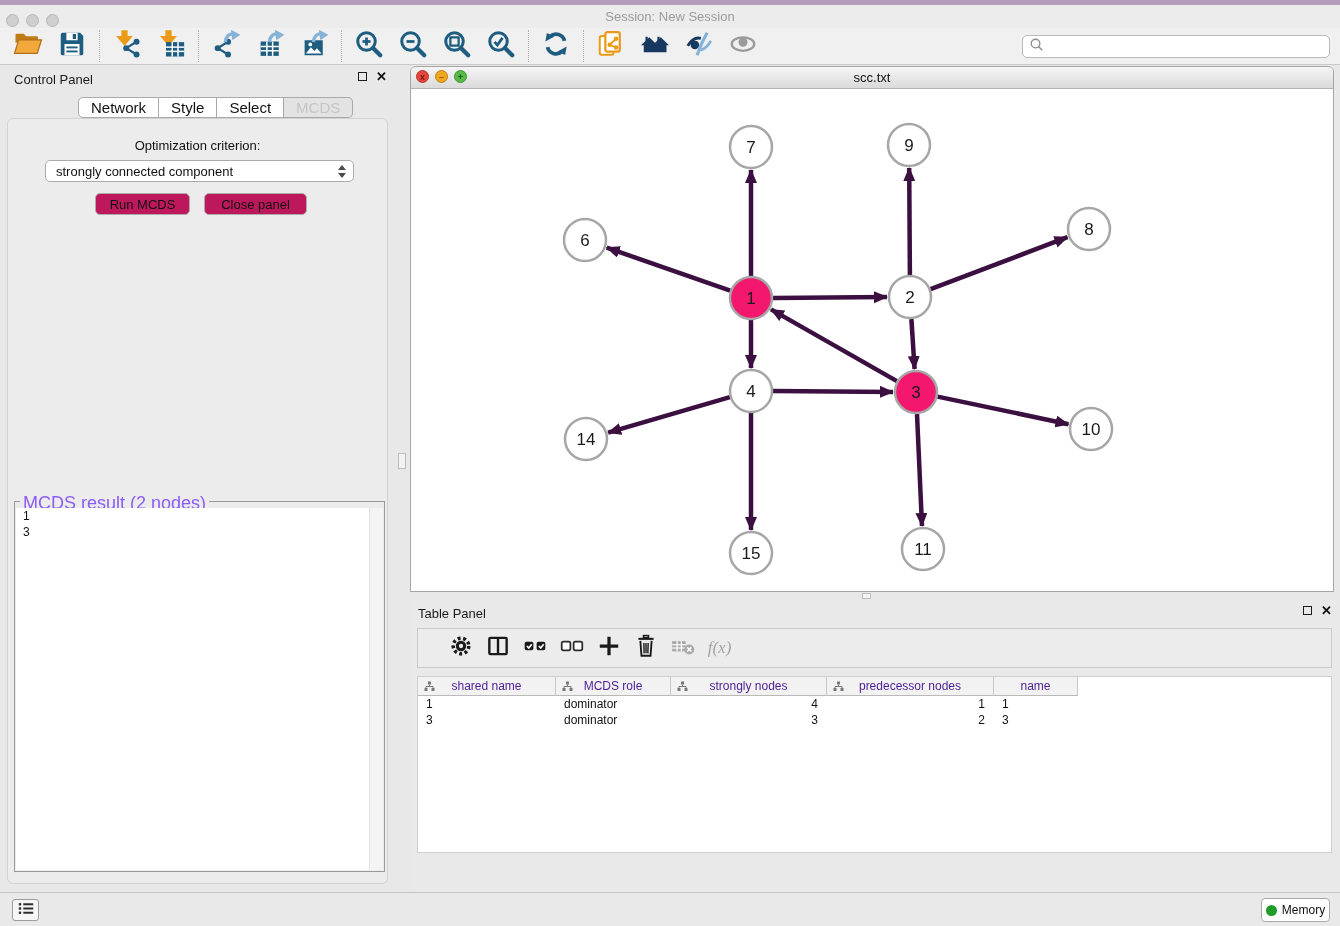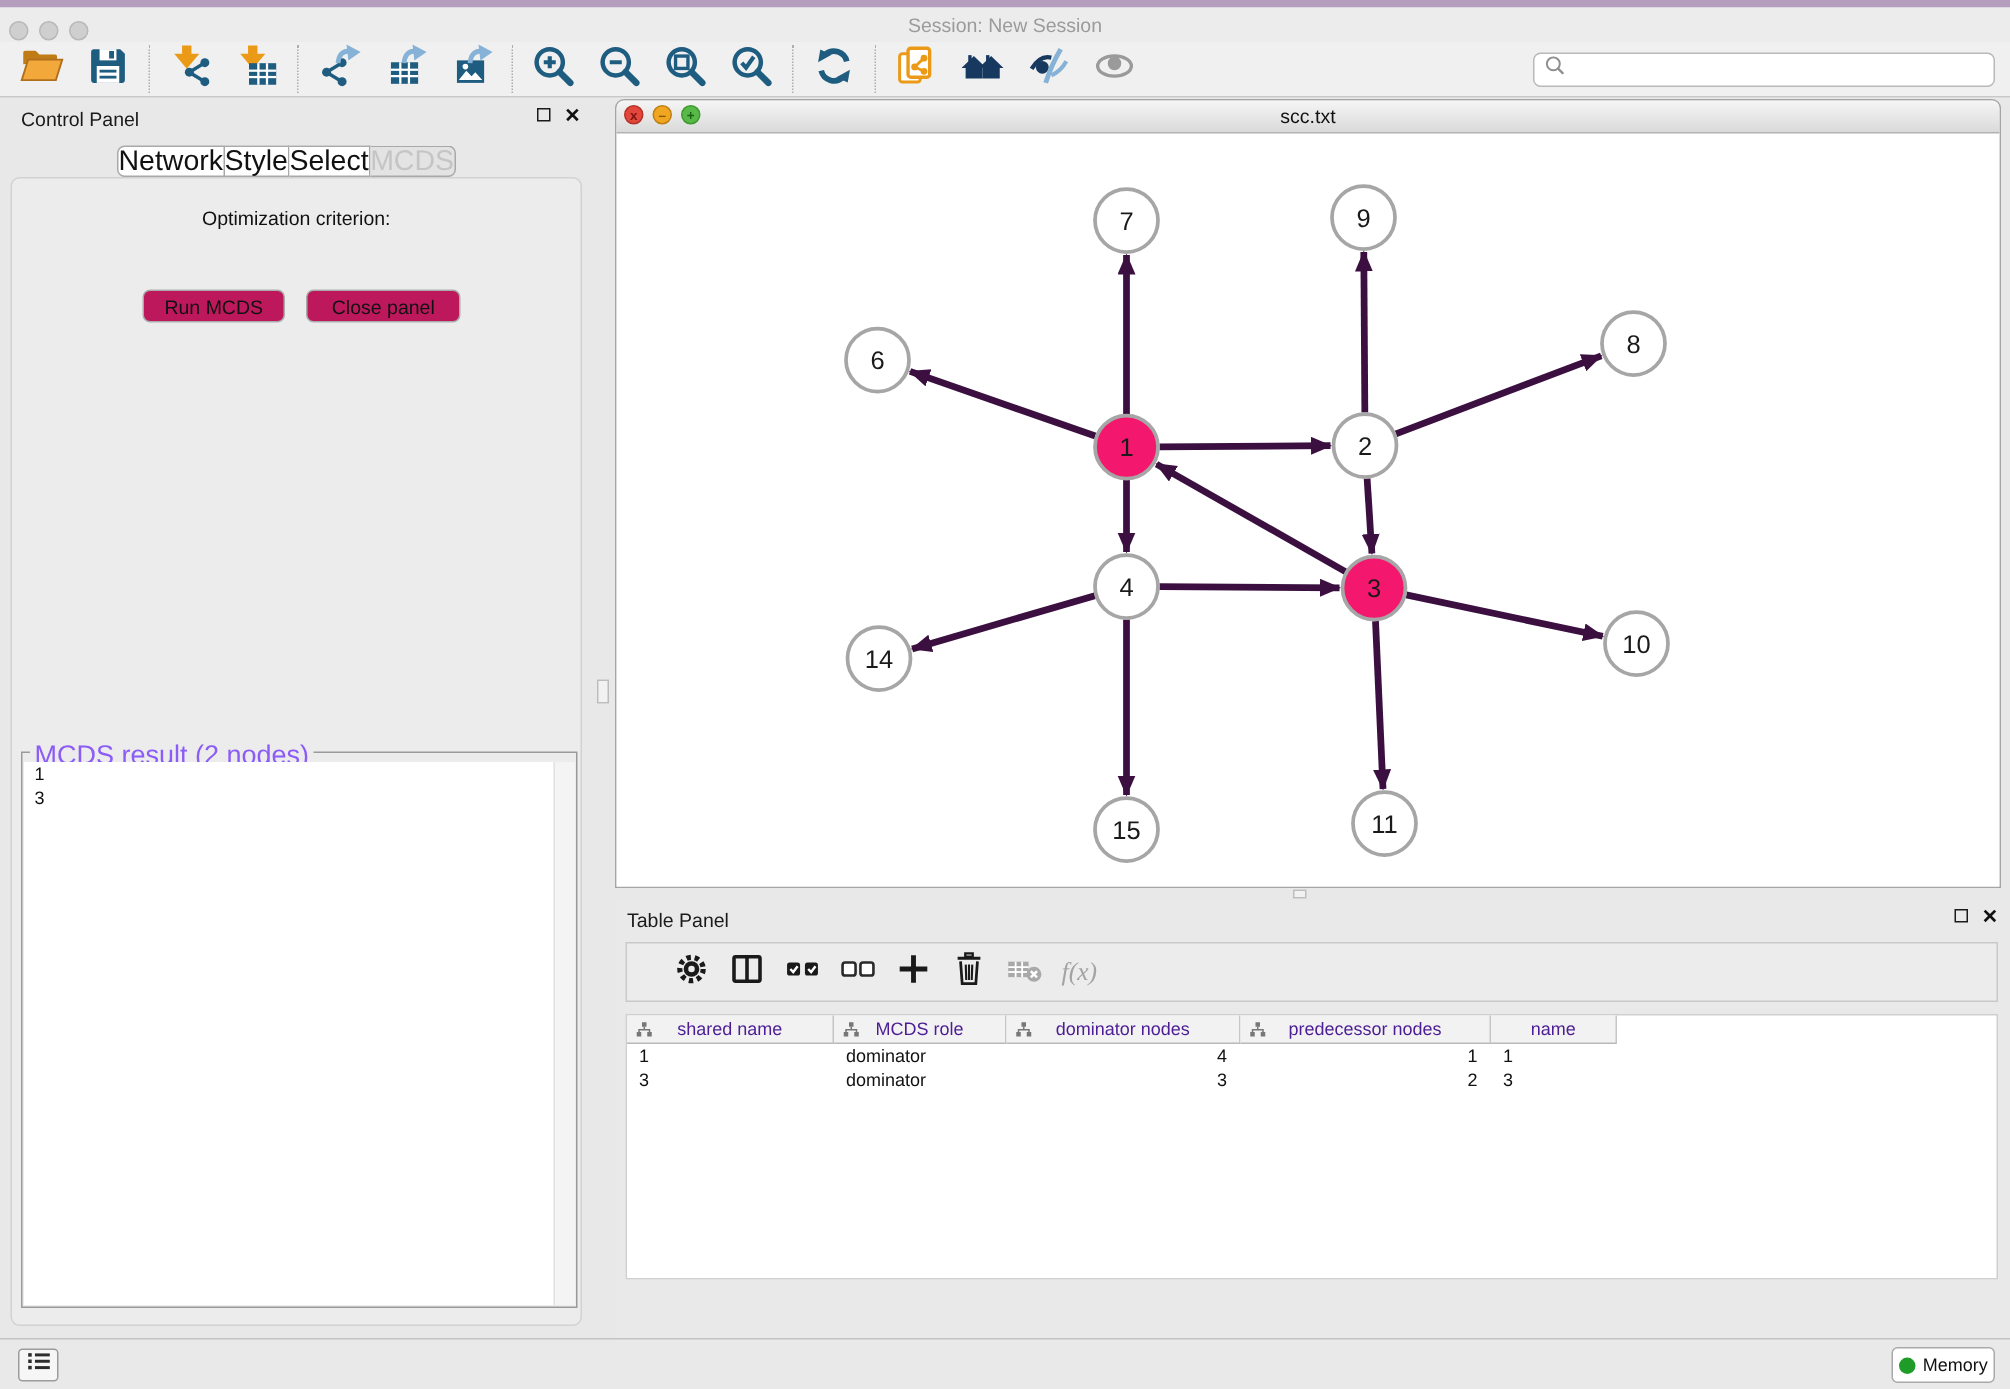--- a/index.html
+++ b/index.html
@@ -26,22 +26,22 @@
   .searchbox input{border:none;outline:none;flex:1;height:18px;font-size:12px;background:transparent;padding-left:4px}
 
   
   .ctl{left:0;top:66px;width:395px;height:826px}
   .panelhead{height:26px;display:flex;align-items:center;font-size:13px;color:#1a1a1a;padding-left:14px;position:relative}
   .panelhead .hicons{position:absolute;right:8px;top:5px;display:flex;gap:9px;align-items:center}
   .float-sq{width:9px;height:9px;border:1.5px solid #1b1b1b;box-sizing:border-box;display:inline-block}
   .close-x{font-size:13px;font-weight:700;color:#111;line-height:11px}
 
   .tabrow{position:absolute;left:78px;top:31px;display:flex}
-  .tab{height:19px;padding:0 0;background:#fff;border:1px solid #a9a9a9;border-left:none;
-       font-size:19px;display:flex;align-items:center;color:#111;white-space:nowrap}
+  .tab{height:19px;padding:0 12px;background:#fff;border:1px solid #a9a9a9;border-left:none;
+       font-size:15px;display:flex;align-items:center;color:#111;white-space:nowrap}
   .tab:first-child{border-left:1px solid #a9a9a9;border-radius:5px 0 0 5px}
   .tab:last-child{border-radius:0 5px 5px 0}
   .tab.sel{background:#e3e3e3;color:#c5c5c5}
 
   .ctl-inner{position:absolute;left:7px;top:52px;width:381px;height:766px;background:#ececec;
              border:1px solid #d2d2d2;border-radius:6px;box-sizing:border-box}
   .optlabel{position:absolute;left:0;top:19px;width:100%;text-align:center;font-size:13px;color:#111}
   .dropdown{position:absolute;left:37px;top:41px;width:309px;height:22px;background:#fff;border:1px solid #ababab;
             border-radius:5px;display:flex;align-items:center;font-size:13px;color:#111;padding-left:10px;box-sizing:border-box}
   .dropdown .stepper{position:absolute;right:6px;top:3px}
@@ -281,20 +281,29 @@
     </span>
   </div>
   <div class="tabrow" id="ctl-tabs">
       <div class="tab">Network</div>
       <div class="tab">Style</div>
       <div class="tab">Select</div>
       <div class="tab sel">MCDS</div>
     </div>
   <div class="ctl-inner">
     <div class="optlabel">Optimization criterion:</div>
+    <div class="dropdown">
+      <span>strongly connected component</span>
+      <span class="stepper">
+        <svg width="10" height="15" viewBox="0 0 10 15">
+            <polygon points="5,1 9,6 1,6" fill="#4a4a4a"></polygon>
+            <polygon points="1,9 9,9 5,14" fill="#4a4a4a"></polygon>
+          </svg>
+      </span>
+    </div>
     <div class="btn" style="left:87px;top:74px;width:95px">Run MCDS</div>
     <div class="btn" style="left:196px;top:74px;width:103px">Close panel</div>
 
     <div class="fieldset">
       <span class="legend">MCDS result (2 nodes)</span>
       <div class="resultarea" id="result-list">
           <div class="line">1</div>
           <div class="line">3</div>
         </div>
       <div class="vscroll"></div>
@@ -476,21 +485,21 @@
             </svg></span>
           <span>MCDS role</span>
         </div>
         <div class="th" style="width: 156px;">
           <span class="colicon"><svg width="11" height="11" viewBox="0 0 11 11">
               <path d="M5.5 3.5 v2 M2 7 V5.5 h7 V7" fill="none" stroke="#777" stroke-width="1"></path>
               <rect x="4" y="0.5" width="3" height="3" fill="#777"></rect>
               <rect x="0.5" y="7" width="3" height="3" fill="#777"></rect>
               <rect x="7.5" y="7" width="3" height="3" fill="#777"></rect>
             </svg></span>
-          <span>dominator nodes</span>
+          <span>strongly nodes</span>
         </div>
         <div class="th" style="width: 167px;">
           <span class="colicon"><svg width="11" height="11" viewBox="0 0 11 11">
               <path d="M5.5 3.5 v2 M2 7 V5.5 h7 V7" fill="none" stroke="#777" stroke-width="1"></path>
               <rect x="4" y="0.5" width="3" height="3" fill="#777"></rect>
               <rect x="0.5" y="7" width="3" height="3" fill="#777"></rect>
               <rect x="7.5" y="7" width="3" height="3" fill="#777"></rect>
             </svg></span>
           <span>predecessor nodes</span>
         </div>

